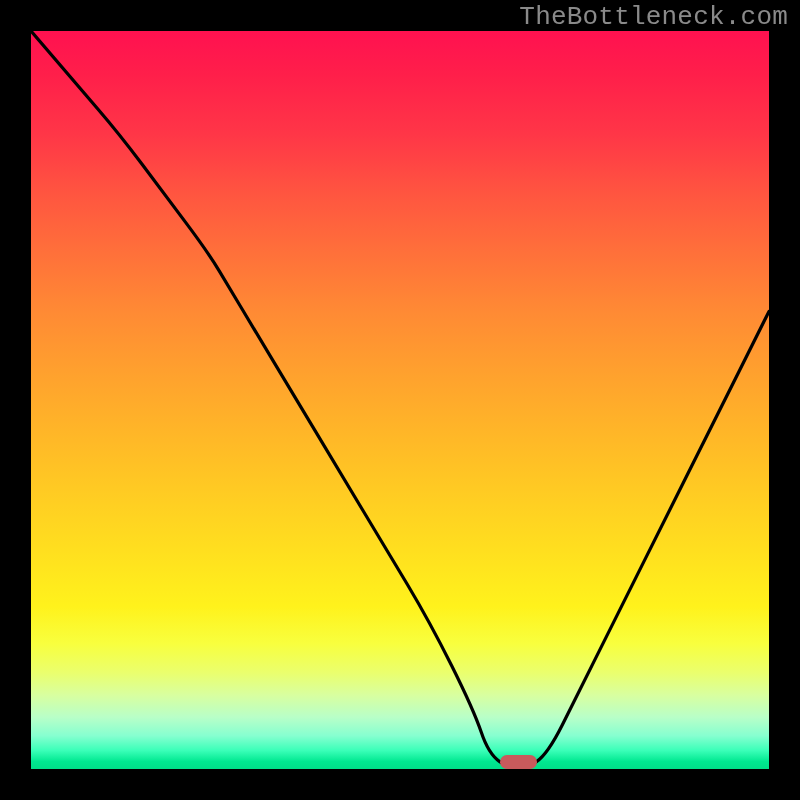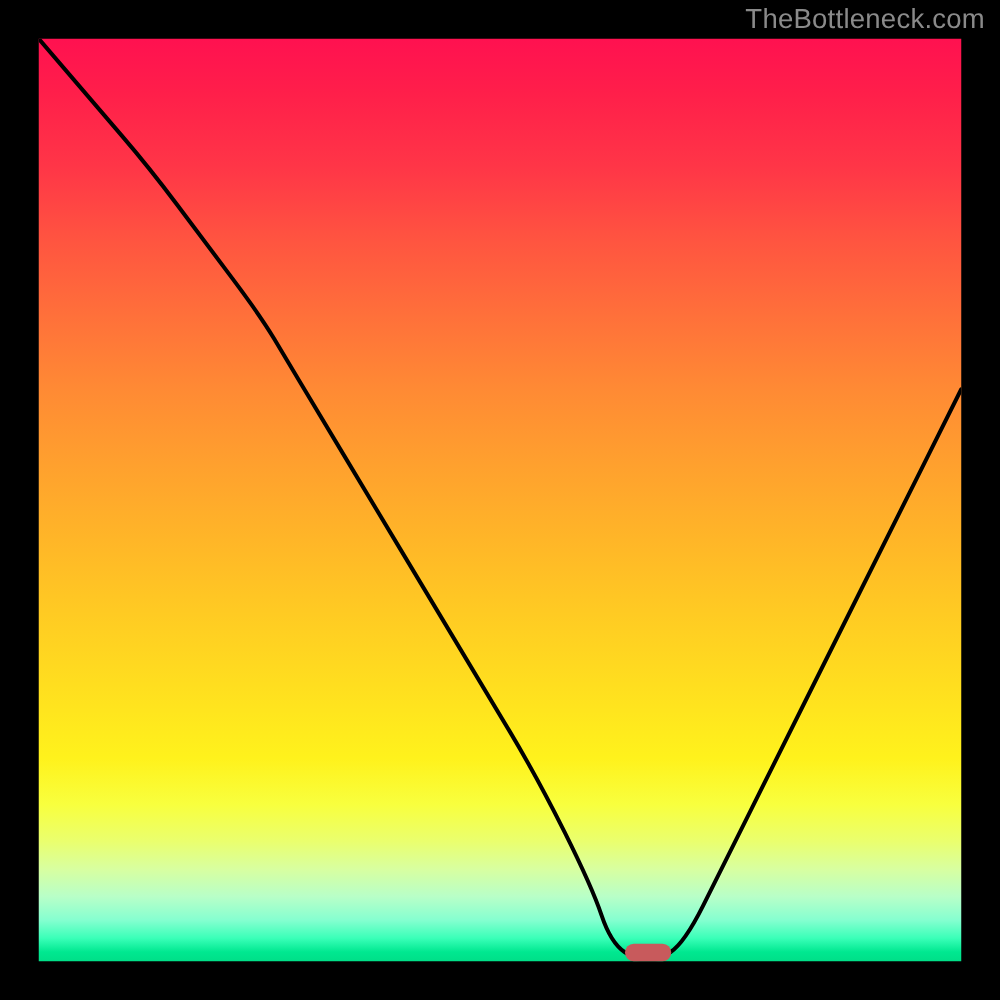--- a/index.html
+++ b/index.html
@@ -14,22 +14,22 @@
     position: relative;
     width: 800px;
     height: 800px;
     background: #000000;
   }
   .watermark {
     position: absolute;
     top: 2px;
     right: 12px;
     color: #8a8a8a;
-    font-family: Liberation Sans, sans-serif;
-    font-size: 22px;
+    font-family: Liberation Mono, monospace;
+    font-size: 26px;
     letter-spacing: 0.2px;
     z-index: 50;
     user-select: none;
     text-align: center;
   }
   .plot {
     position: absolute;
     left: 31px;
     top: 31px;
     width: 738px;

